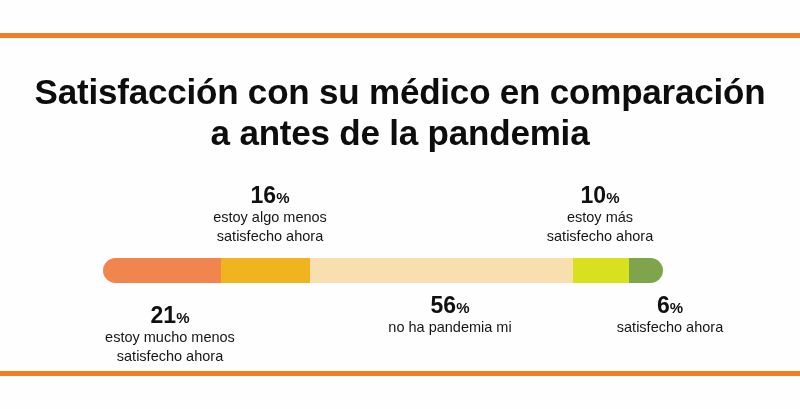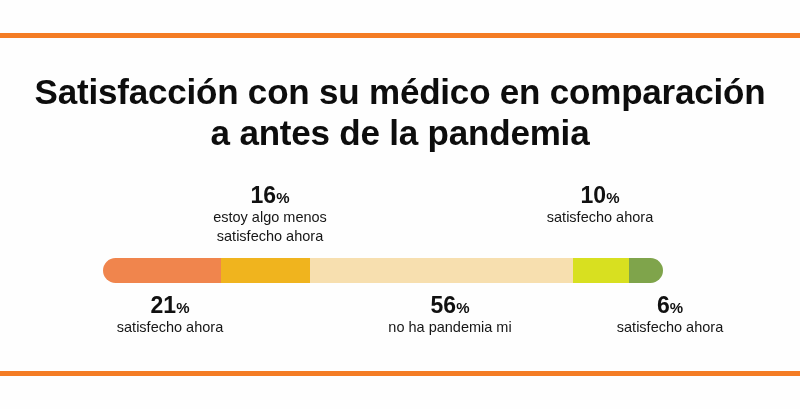--- a/index.html
+++ b/index.html
@@ -89,21 +89,21 @@
     font-weight: normal;
     line-height: 1.28;
     color: #161616;
   }
   .callout .desc .dline { display: block; white-space: nowrap; }
 
   
   .c-algo-menos { left: 170px; top: 183px; width: 200px; }
   .c-mas        { left: 500px; top: 183px; width: 200px; }
   
-  .c-mucho-menos { left: 55px;  top: 293px; width: 230px; }
+  .c-mucho-menos { left: 55px;  top: 303px; width: 230px; }
   .c-no-cambiado { left: 345px; top: 293px; width: 210px; }
   .c-mucho-mas   { left: 560px; top: 293px; width: 220px; }
 </style>
 </head>
 <body>
 
 <div class="infographic">
 
   <div class="rule rule-top" style="background: rgb(244, 124, 36);"></div>
 
@@ -116,37 +116,39 @@
     <span class="pct"><span>16</span><span class="sym">%</span></span>
     <span class="desc">
       <span class="dline">estoy algo menos</span>
       <span class="dline">satisfecho ahora</span>
     </span>
   </div>
 
   <div class="callout c-mas">
     <span class="pct"><span>10</span><span class="sym">%</span></span>
     <span class="desc">
+      <span class="dline">estoy más</span>
       <span class="dline">satisfecho ahora</span>
     </span>
   </div>
 
   <div class="bar-wrap">
     <div class="bar">
       <div class="seg" style="width: 21%; background: rgb(240, 133, 77);"></div>
       <div class="seg" style="width: 16%; background: rgb(240, 180, 30);"></div>
       <div class="seg" style="width: 47%; background: rgb(247, 223, 175);"></div>
       <div class="seg" style="width: 10%; background: rgb(216, 224, 32);"></div>
       <div class="seg" style="width: 6%; background: rgb(127, 164, 75);"></div>
     </div>
   </div>
 
   <div class="callout c-mucho-menos">
     <span class="pct"><span>21</span><span class="sym">%</span></span>
     <span class="desc">
+      <span class="dline">estoy mucho menos</span>
       <span class="dline">satisfecho ahora</span>
     </span>
   </div>
 
   <div class="callout c-no-cambiado">
     <span class="pct"><span>56</span><span class="sym">%</span></span>
     <span class="desc">
       <span class="dline">no ha pandemia mi</span>
     </span>
   </div>

